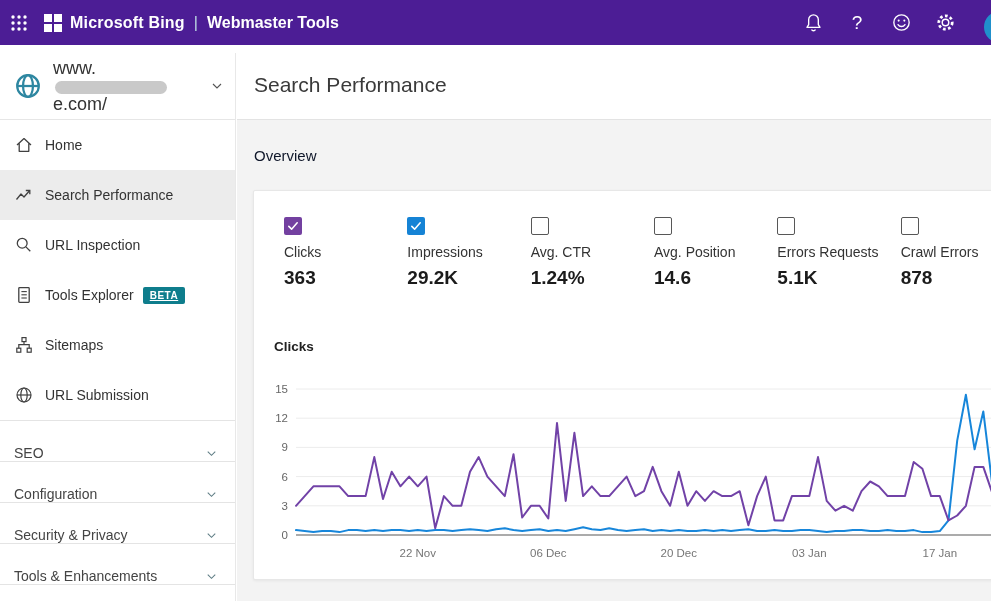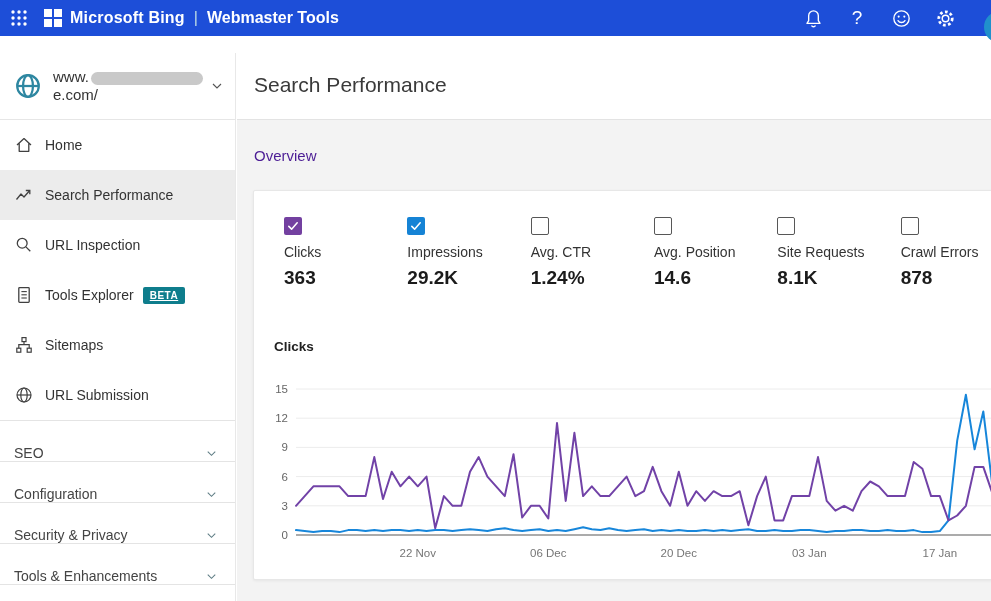--- a/index.html
+++ b/index.html
@@ -1,57 +1,57 @@
 <!DOCTYPE html>
 <html><head>
 <meta charset="utf-8">
 <style>
   * { box-sizing: border-box; margin: 0; padding: 0; }
   html,body { width: 991px; height: 601px; overflow: hidden; background:#fff;
     font-family: "Liberation Sans", sans-serif; }
 
   
-  .topbar { position:absolute; top:0; left:0; width:991px; height:36px;
-    background:#1d4ed8; display:flex; align-items:center; color:#fff; z-index:10; }
+  .topbar { position:absolute; top:0; left:0; width:991px; height:45px;
+    background:#4c1d95; display:flex; align-items:center; color:#fff; z-index:10; }
   .waffle { width:38px; height:53px; display:flex; align-items:center; justify-content:center; cursor:pointer; }
   .mslogo { display:grid; grid-template-columns:8px 8px; grid-template-rows:8px 8px; gap:2px; margin:0 8px 0 6px; }
   .mslogo span { background:#fff; display:block; }
   .brand { font-size:16px; font-weight:700; letter-spacing:.2px; }
   .brand-sep { margin:0 9px; font-weight:300; color:#bfdde4; font-size:16px; }
   .product { font-size:16px; font-weight:700; }
   .topbar-spacer { flex:1; }
   .tb-icon { width:44px; height:53px; display:flex; align-items:center; justify-content:center; cursor:pointer; }
   .tb-help { font-size:19px; color:#fff; font-weight:400; }
   .avatar { position:absolute; left:984px; top:11px; width:32px; height:32px;
     border-radius:50%; background:#2090CC; }
 
   
   .sidebar { position:absolute; top:53px; left:0; width:236px; bottom:0;
     background:#fff; border-right:1px solid #e8e8e8; }
   .site-selector { height:67px; border-bottom:1px solid #e6e6e6; display:flex;
     align-items:center; padding:0 10px 0 13px; cursor:pointer; }
-  .site-text { margin-left:10px; font-size:15px; color:#333; line-height:18px; flex:1; }
+  .site-text { margin-left:10px; font-size:18px; color:#333; line-height:18px; flex:1; }
   .redact { display:inline-block; width:112px; height:13px; background:#c9c9c9;
     border-radius:7px; vertical-align:middle; margin-left:2px; }
   .nav-item { height:50px; display:flex; align-items:center; padding-left:14px;
     cursor:pointer; font-size:14px; color:#333; }
   .nav-item.selected { background:#ececec; }
   .nav-icon { width:20px; height:20px; margin-right:11px; flex:0 0 20px; }
   .beta { margin-left:9px; background:#0E7D8C; color:#fff; font-size:10px;
     font-weight:700; padding:3px 7px; border-radius:2px; letter-spacing:.5px;text-decoration:underline; }
   .accordion { border-top:1px solid #e4e4e4; }
   .acc-row { height:41px; display:flex; align-items:flex-end; padding:0 16px 0 14px;
     font-size:14px; color:#444; cursor:pointer; border-bottom:1px solid #e4e4e4; }
   .acc-row span.lbl { flex:1; }
 
   
   .content { position:absolute; top:53px; left:237px; right:0; bottom:0; background:#f3f3f3; }
   .content-header { height:67px; background:#fff; border-bottom:1px solid #e3e3e3; }
   .page-title { padding:20px 0 0 17px; font-size:21px; color:#3a3a3a; }
-  .overview-label { padding:27px 0 0 17px; font-size:15px; color:#4c1d95; }
+  .overview-label { padding:27px 0 0 17px; font-size:15px; color:#0f172a; }
 
   .card { position:absolute; left:16px; top:137px; width:772px; height:390px;
     background:#fff; border:1px solid #e7e7e7; border-radius:2px;
     box-shadow:0 1px 3px rgba(0,0,0,.06); }
 
   .metrics { display:flex; padding:26px 0 0 30px; }
   .metric { width:131px; }
   .cb { width:18px; height:18px; border-radius:2px; display:flex; align-items:center;
     justify-content:center; cursor:pointer; }
   .cb.empty { background:#fff; border:1px solid #575757; }
@@ -254,22 +254,22 @@
       </div>
 
       <div class="metric">
         <div class="cb empty"></div>
         <div class="m-label">Avg. Position</div>
         <div class="m-value">14.6</div>
       </div>
 
       <div class="metric">
         <div class="cb empty"></div>
-        <div class="m-label">Site Requests</div>
-        <div class="m-value">8.1K</div>
+        <div class="m-label">Errors Requests</div>
+        <div class="m-value">5.1K</div>
       </div>
 
       <div class="metric">
         <div class="cb empty"></div>
         <div class="m-label">Crawl Errors</div>
         <div class="m-value">878</div>
       </div>
 
     </div>
 

